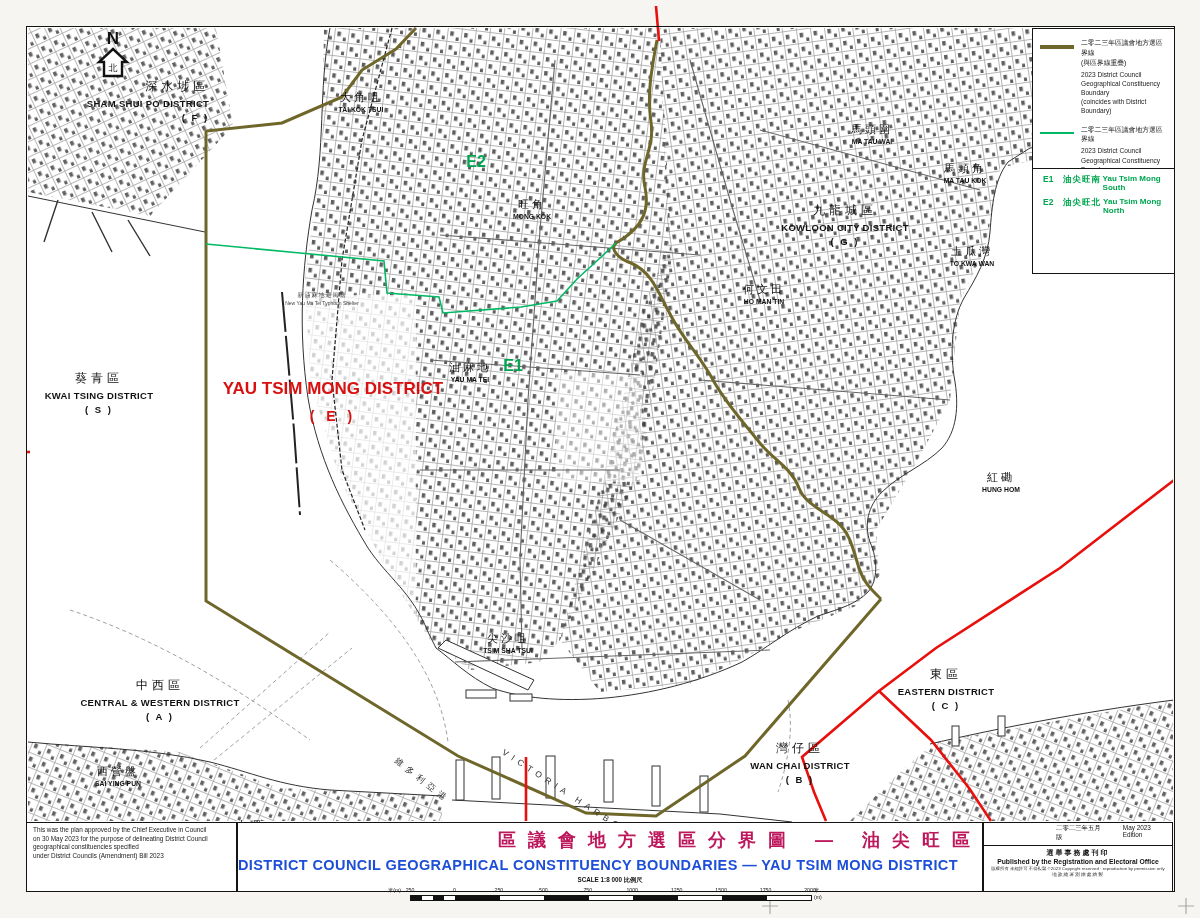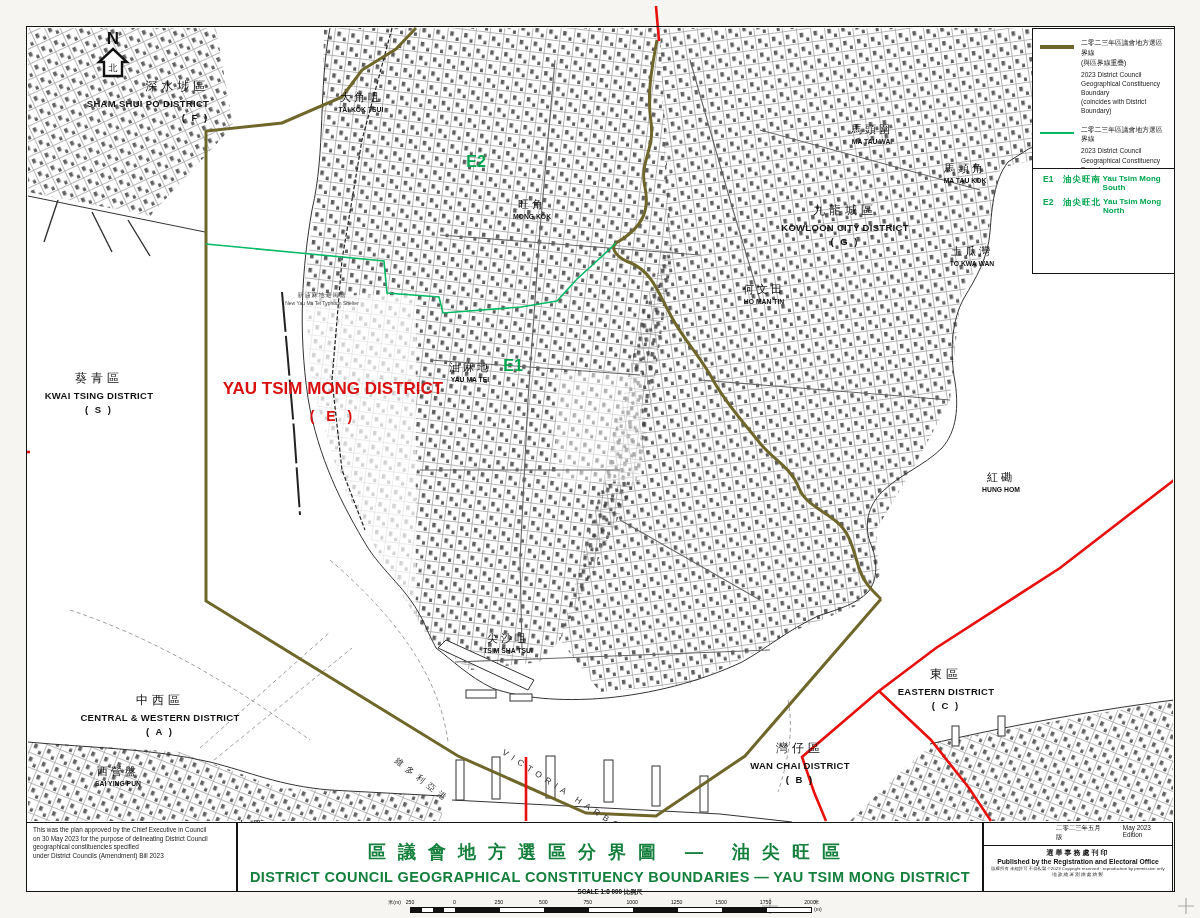--- a/index.html
+++ b/index.html
@@ -23,22 +23,22 @@
   .ct-head{text-align:center;border-bottom:1px solid #141414;padding:4px 2px 5px 2px;}
   .ct-cn{font-size:7.5px;font-weight:bold;color:#111;letter-spacing:1px;}
   .ct-en{font-size:7px;color:#111;line-height:1.5;}
   .code-row{display:flex;gap:0;padding:5px 8px 0 10px;color:#00a550;font-weight:bold;}
   .code-row .cr-code{font-size:8.5px;width:26px;}
   .code-row .cr-cn{font-size:8.5px;width:52px;letter-spacing:1px;}
   .code-row .cr-en{font-size:8px;}
   
   .appr-cn{font-size:7.6px;font-weight:bold;color:#111;line-height:1.55;}
   .appr-en{font-size:6.4px;color:#222;line-height:1.35;}
-  .title-cn{text-align:center;font-size:18px;font-weight:bold;letter-spacing:12px;color:#15803d;margin-top:17px;}
-  .title-en{text-align:center;font-size:14.5px;font-weight:bold;letter-spacing:.4px;color:#15803d;margin-top:5px;}
+  .title-cn{text-align:right;font-size:18px;font-weight:bold;letter-spacing:12px;color:#be185d;margin-top:5px;}
+  .title-en{text-align:left;font-size:14.5px;font-weight:bold;letter-spacing:.4px;color:#1d4ed8;margin-top:5px;}
   .scale-txt{text-align:center;font-size:6.3px;font-weight:bold;color:#111;margin-top:3px;}
   #scalebar-wrap{position:relative;width:440px;margin:2px auto 0 auto;height:16px;}
   #scale-ticks{position:absolute;left:20px;top:0;width:400px;height:7px;}
   .s-tick{position:absolute;font-size:5.2px;color:#111;transform:translateX(-50%);}
   .s-unit{position:absolute;font-size:5.2px;color:#111;top:0;}
   #scale-segs{position:absolute;left:20px;top:8px;width:400px;height:4px;border:.8px solid #111;display:flex;}
   .s-seg{height:100%;}
   
   .plan-top{display:flex;padding:4px 6px 0 8px;}
   .plan-label{font-size:8.6px;font-weight:bold;color:#111;line-height:1.5;}
@@ -194,21 +194,21 @@
       <div class="lbl district" style="left: 99px; top: 392px; transform: translate(-50%, -50%);">
         <div class="l-cn">葵青區</div>
         <div class="l-en">KWAI TSING DISTRICT</div>
         <div class="l-code">( S )</div>
       </div>
       <div class="lbl district" style="left: 845px; top: 224px; transform: translate(-50%, -50%);">
         <div class="l-cn">九龍城區</div>
         <div class="l-en">KOWLOON CITY DISTRICT</div>
         <div class="l-code">( G )</div>
       </div>
-      <div class="lbl district" style="left: 160px; top: 699px; transform: translate(-50%, -50%); margin-top: 15px;">
+      <div class="lbl district" style="left: 160px; top: 699px; transform: translate(-50%, -50%);">
         <div class="l-cn">中西區</div>
         <div class="l-en">CENTRAL &amp; WESTERN DISTRICT</div>
         <div class="l-code">( A )</div>
       </div>
       <div class="lbl district" style="left: 800px; top: 762px; transform: translate(-50%, -50%);">
         <div class="l-cn">灣仔區</div>
         <div class="l-en">WAN CHAI DISTRICT</div>
         <div class="l-code">( B )</div>
       </div>
       <div class="lbl district" style="left: 946px; top: 688px; transform: translate(-50%, -50%);">

